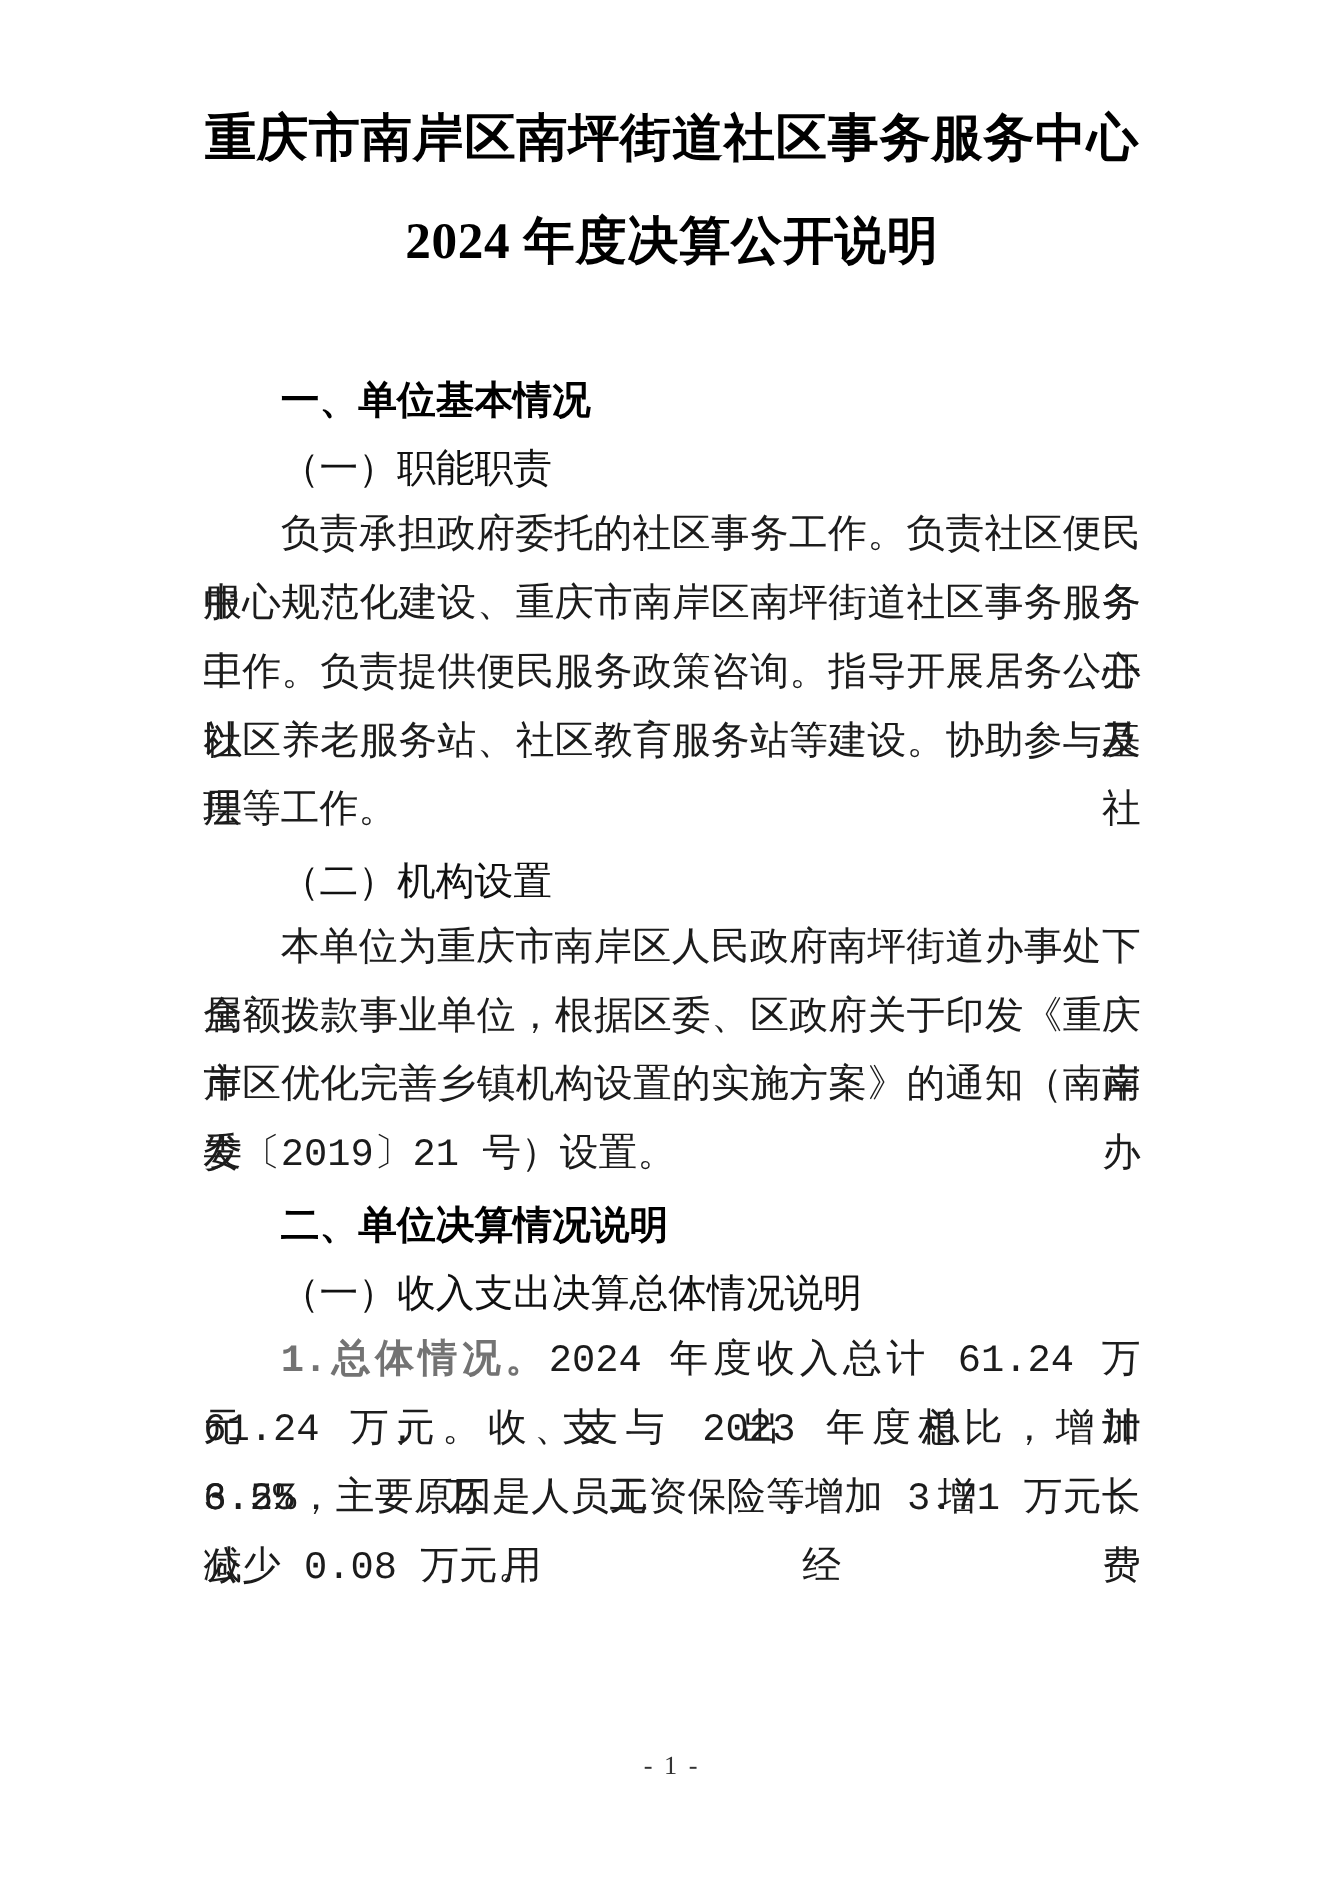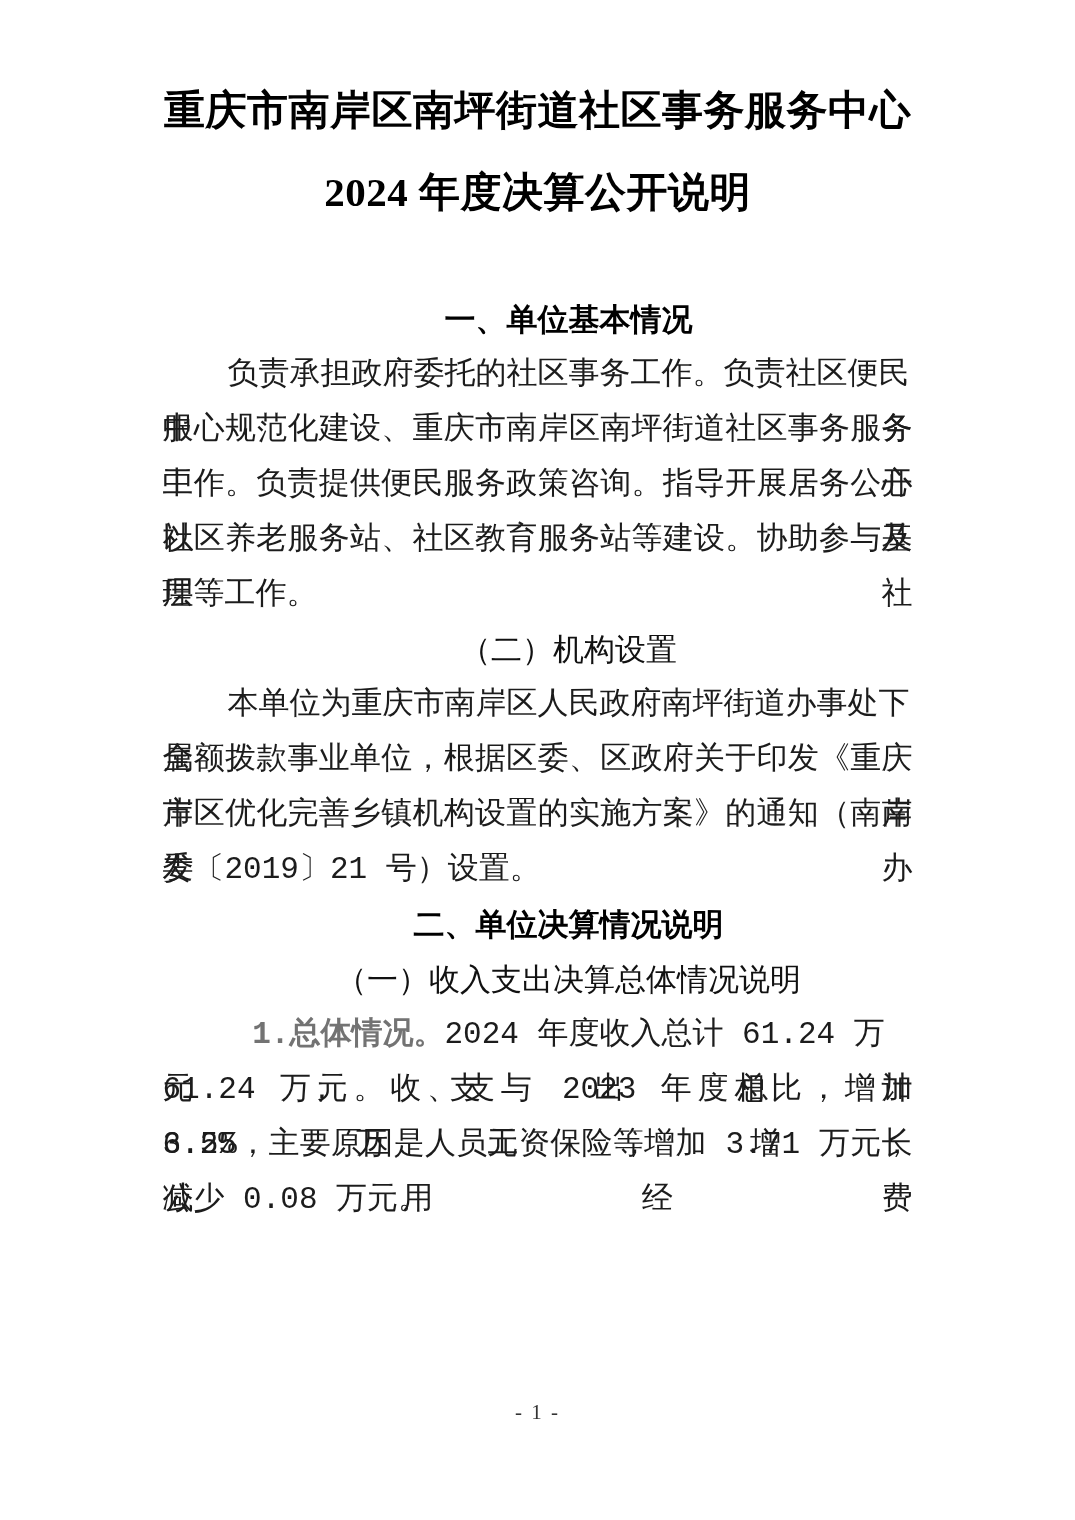--- a/index.html
+++ b/index.html
@@ -37,21 +37,21 @@
     line-height: 55px;
     height: 55px;
     white-space: nowrap;
     color: #1c1c1c;
   }
   .line.just {
     text-align: justify;
     text-align-last: justify;
     white-space: normal;
   }
-  .line.ind { text-indent: 2em; text-align: center; }
+  .line.ind { text-indent: 2em; }
   .line.heading {
     font-family: "Liberation Sans", "DejaVu Sans", sans-serif;
     font-weight: 700;
     color: #000000;
   }
   .line.subheading {
     font-family: "Liberation Serif", "DejaVu Serif", serif;
     font-weight: 400;
     color: #111111;
   }
@@ -77,20 +77,21 @@
 
 <div class="page">
 
   <div class="title-block">
     <div class="title-line">重庆市南岸区南坪街道社区事务服务中心</div>
     <div class="title-line">2024 年度决算公开说明</div>
   </div>
 
   <div class="content">
       <div class="line heading ind">一、单位基本情况</div>
+      <div class="line subheading ind">（一）职能职责</div>
       <div class="line body just ind">负责承担政府委托的社区事务工作。负责社区便民服务</div>
       <div class="line body just">中心规范化建设、重庆市南岸区南坪街道社区事务服务中心</div>
       <div class="line body just">工作。负责提供便民服务政策咨询。指导开展居务公开以及</div>
       <div class="line body just">社区养老服务站、社区教育服务站等建设。协助参与基层社</div>
       <div class="line body">理等工作。</div>
       <div class="line subheading ind">（二）机构设置</div>
       <div class="line body just ind">本单位为重庆市南岸区人民政府南坪街道办事处下属</div>
       <div class="line body just">全额拨款事业单位，根据区委、区政府关于印发《重庆市南</div>
       <div class="line body just">岸区优化完善乡镇机构设置的实施方案》的通知（南岸委办</div>
       <div class="line body">发〔2019〕21 号）设置。</div>

